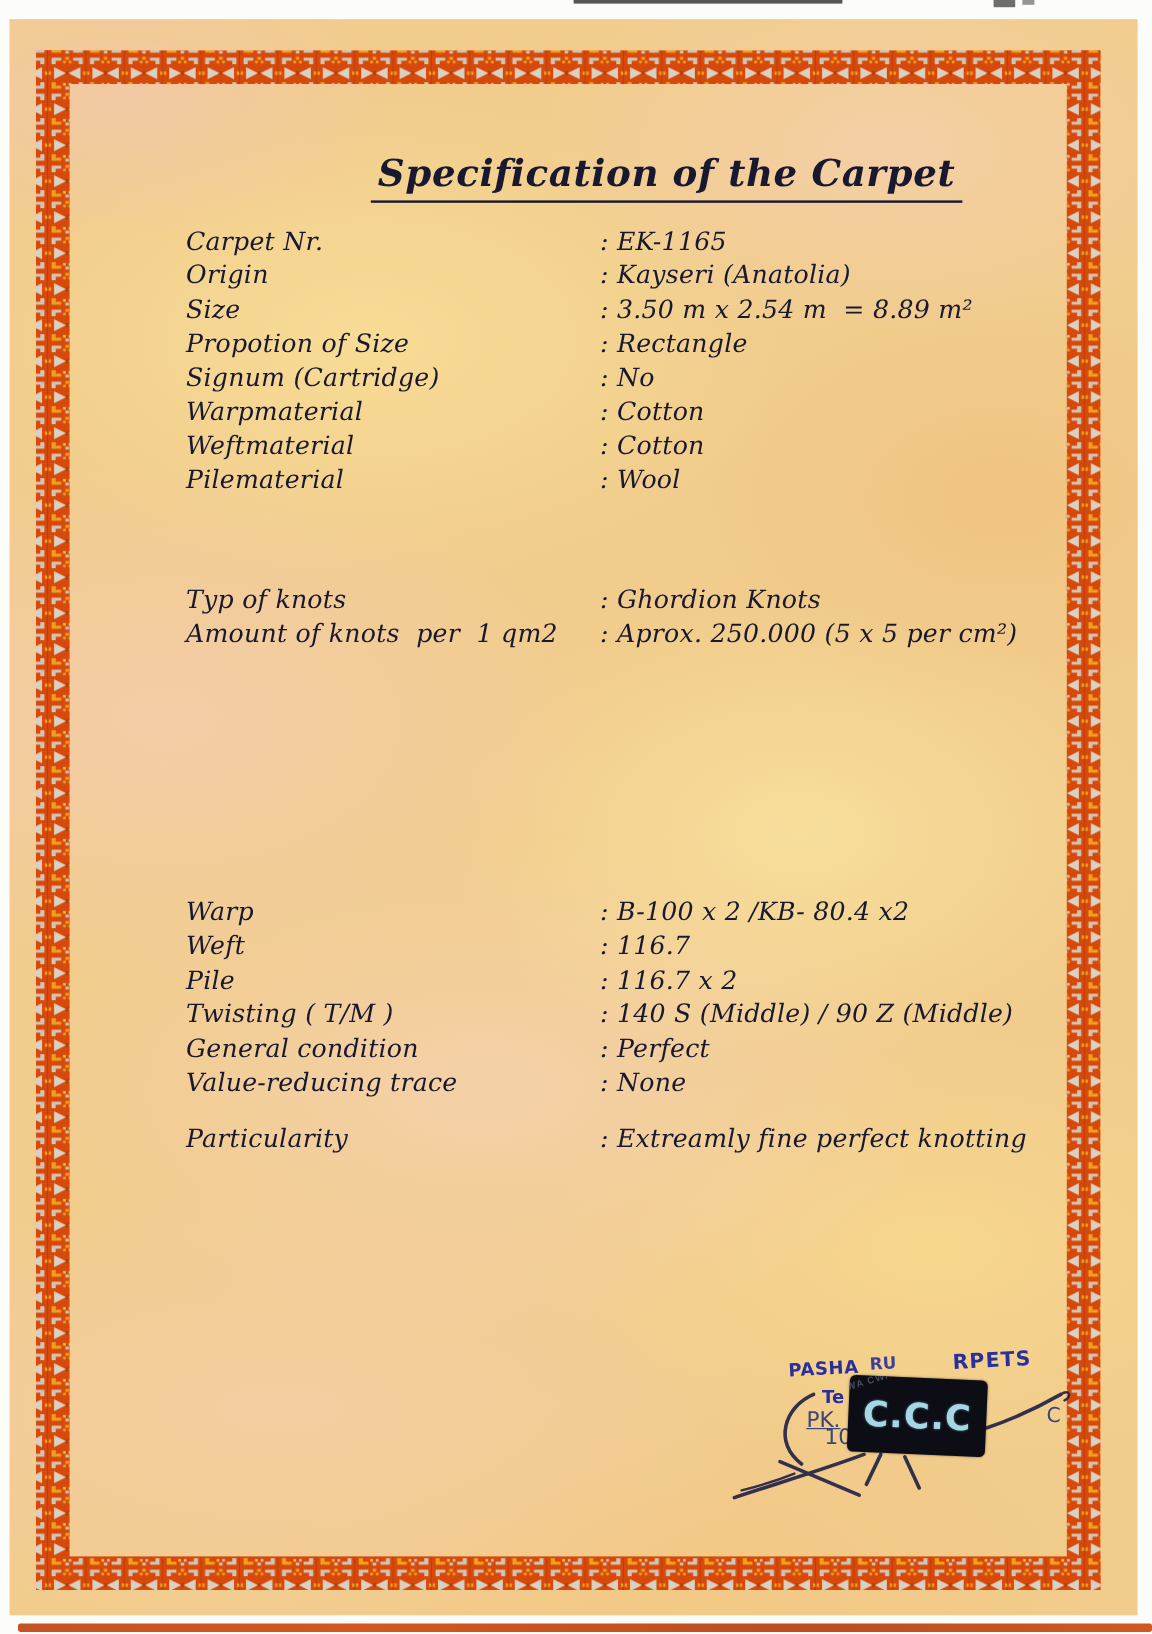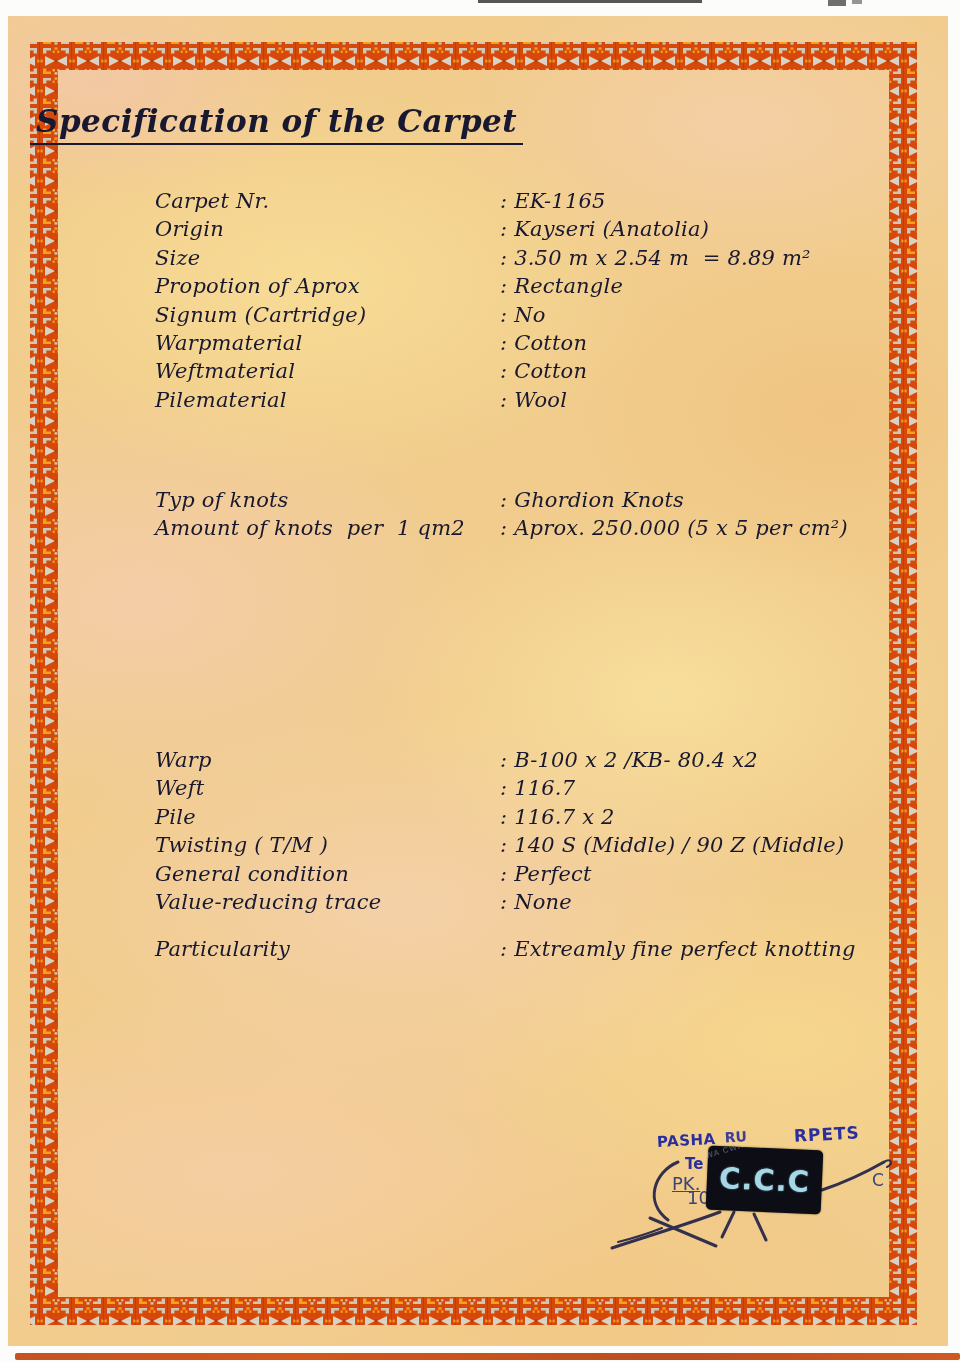--- a/index.html
+++ b/index.html
@@ -19,21 +19,21 @@
       radial-gradient(ellipse 380px 250px at 88% 30%, rgba(240,190,122,.55), transparent 70%),
       radial-gradient(ellipse 520px 320px at 14% 44%, rgba(245,205,182,.65), transparent 70%),
       radial-gradient(ellipse 430px 280px at 70% 51%, rgba(250,229,162,.70), transparent 70%),
       radial-gradient(ellipse 560px 300px at 42% 67%, rgba(246,211,186,.60), transparent 70%),
       radial-gradient(ellipse 480px 260px at 82% 77%, rgba(248,217,142,.75), transparent 70%),
       radial-gradient(ellipse 620px 270px at 24% 87%, rgba(247,206,177,.60), transparent 70%),
       radial-gradient(ellipse 520px 240px at 62% 97%, rgba(243,199,132,.70), transparent 70%);
   }
   .border-svg{position:absolute;left:0;top:0;width:940px;height:1330px;z-index:1;}
   
-  .title-wrap{position:absolute;left:22px;top:85px;width:772px;text-align:left;z-index:2;}
+  .title-wrap{position:absolute;left:22px;top:109px;width:772px;text-align:right;z-index:2;}
   .title{
     display:inline-block;font:italic 700 31px/40px "DejaVu Serif", serif;
     color:#181830;letter-spacing:.5px;
     border-bottom:2.5px solid #181830;padding:0 6px 2px 6px;
   }
   
   .group{position:absolute;left:147px;z-index:2;}
   .g1{top:171px;} .g2{top:458px;margin-top:12px;} .g3{top:730px;} .gp{top:911px;}
   .row{display:flex;white-space:pre;
     font:italic 21px/28.4px "DejaVu Serif", serif;color:#18182e;letter-spacing:.2px;align-items:flex-end;}
@@ -122,21 +122,21 @@
   </svg>
 
   <div class="title-wrap">
     <span class="title">Specification of the Carpet</span>
   </div>
 
   <div class="group g1">
     <div class="row"><div class="lbl">Carpet Nr.</div><div class="val">: EK-1165</div></div>
     <div class="row"><div class="lbl">Origin</div><div class="val">: Kayseri (Anatolia)</div></div>
     <div class="row"><div class="lbl">Size</div><div class="val">: 3.50 m x 2.54 m  = 8.89 m²</div></div>
-    <div class="row"><div class="lbl">Propotion of Aprox</div><div class="val">: Rectangle</div></div>
+    <div class="row"><div class="lbl">Propotion of Size</div><div class="val">: Rectangle</div></div>
     <div class="row"><div class="lbl">Signum (Cartridge)</div><div class="val">: No</div></div>
     <div class="row"><div class="lbl">Warpmaterial</div><div class="val">: Cotton</div></div>
     <div class="row"><div class="lbl">Weftmaterial</div><div class="val">: Cotton</div></div>
     <div class="row"><div class="lbl">Pilematerial</div><div class="val">: Wool</div></div>
   </div>
 
   <div class="group g2">
     <div class="row"><div class="lbl">Typ of knots</div><div class="val">: Ghordion Knots</div></div>
     <div class="row"><div class="lbl">Amount of knots  per  1 qm2</div><div class="val">: Aprox. 250.000 (5 x 5 per cm²)</div></div>
   </div>

